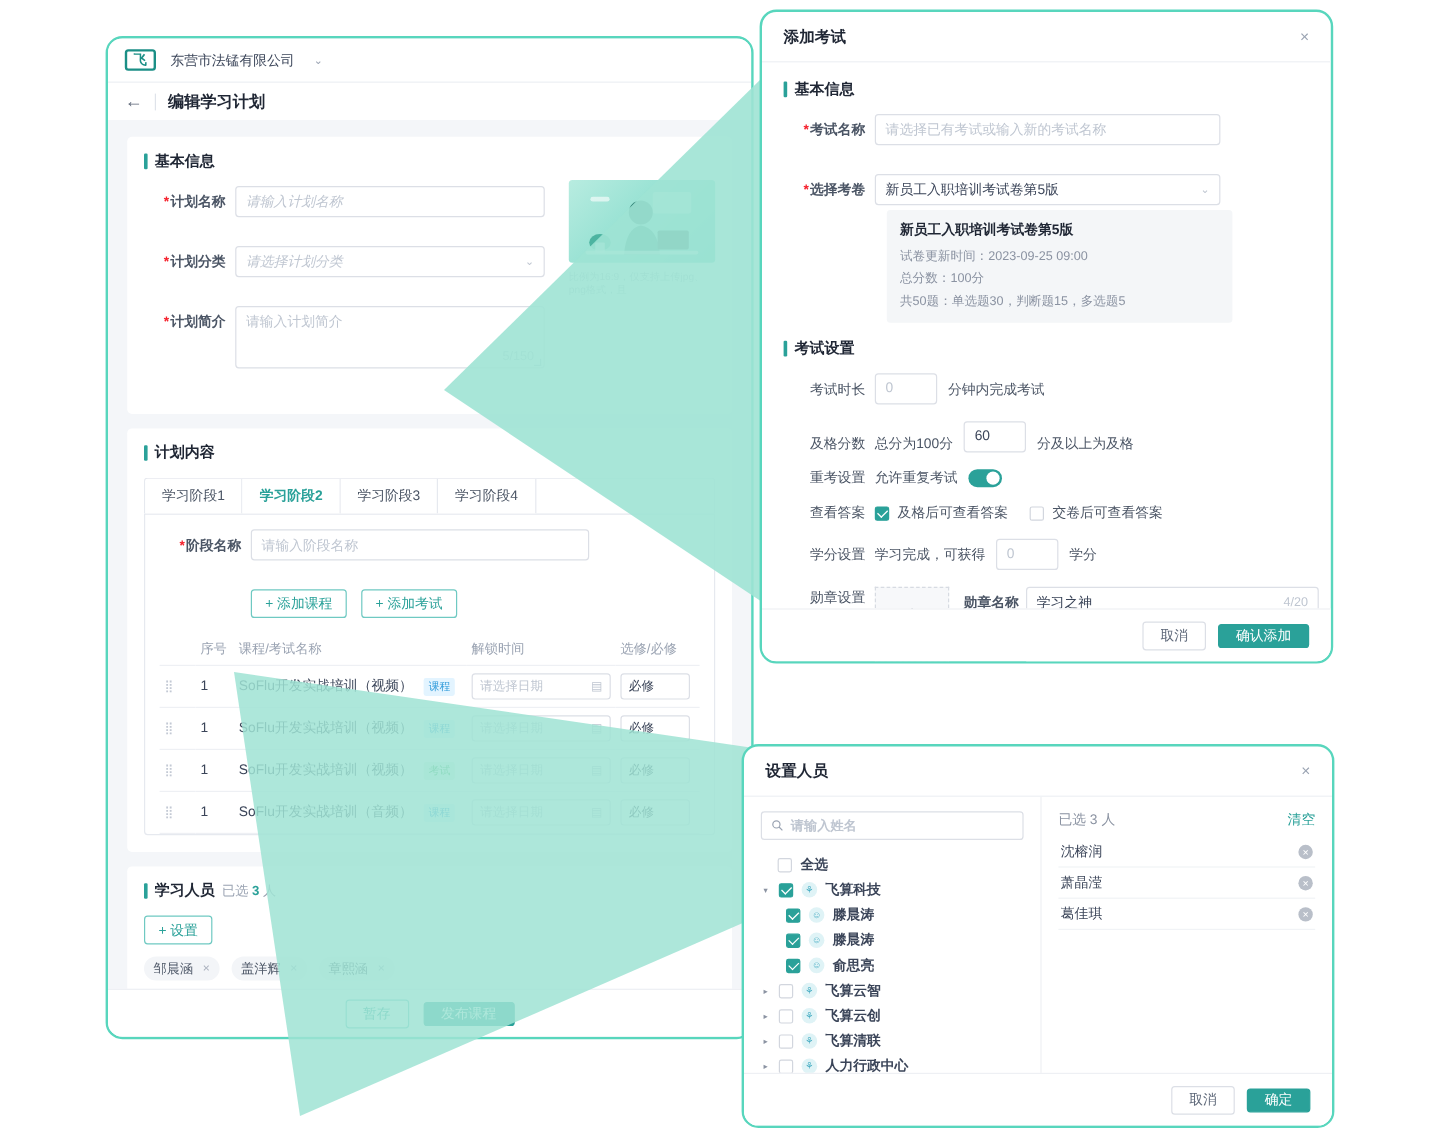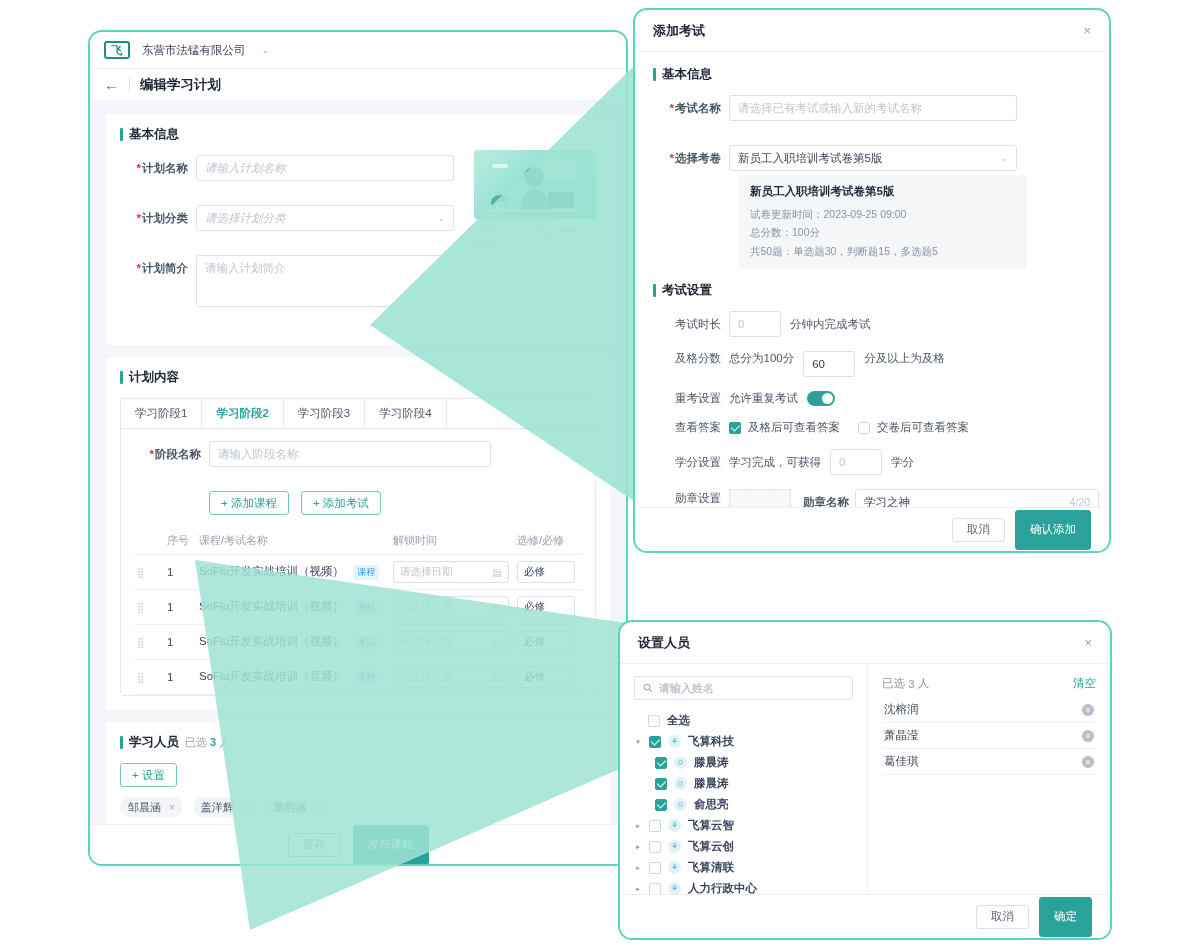--- a/index.html
+++ b/index.html
@@ -111,21 +111,21 @@
     display: inline-flex; align-items: center; gap: 4px; height: 24px;
     padding: 0 11px; border: 1px solid #6fc9c2; border-radius: 3px;
     color: #2aa199; font-size: 11.5px; background: #fff; cursor: pointer;
   }
   .btn-plain {
     display: inline-flex; align-items: center; justify-content: center; height: 24px;
     padding: 0 14px; border: 1px solid #dcdfe6; border-radius: 3px;
     color: #5d6778; font-size: 11.5px; background: #fff; cursor: pointer;
   }
   .btn-primary {
-    display: inline-flex; align-items: center; justify-content: center; height: 40px;
+    display: inline-flex; align-items: center; justify-content: center; height: 20px;
     padding: 0 14px; border: 1px solid #2aa199; border-radius: 3px;
     color: #fff; font-size: 11.5px; background: #2aa199; cursor: pointer;
   }
   .btn-row { display: flex; gap: 12px; margin-bottom: 12px; }
 
   
   table.ctable { width: 100%; border-collapse: collapse; }
   table.ctable th {
     text-align: left; font-weight: 400; font-size: 11px; color: #9aa3b2;
     padding: 6px 4px; border-bottom: 1px solid #eef0f4;
@@ -524,21 +524,21 @@
         <span class="sec-bar"></span>
         <span>考试设置</span>
       </div>
 
       <div class="frow" style="align-items:center;margin-bottom:14px">
         <div class="flabel normal" style="padding-top:0">考试时长</div>
         <div class="input num ph">0</div>
         <span style="font-size:11.5px;color:#4b5565;margin-left:9px">分钟内完成考试</span>
       </div>
 
-      <div class="frow" style="align-items:flex-start;margin-bottom:14px">
+      <div class="frow" style="align-items:flex-end;margin-bottom:14px">
         <div class="flabel normal" style="padding-top:0">及格分数</div>
         <span style="font-size:11.5px;color:#4b5565;margin-right:9px">总分为100分</span>
         <div class="input num">60</div>
         <span style="font-size:11.5px;color:#4b5565;margin-left:9px">分及以上为及格</span>
       </div>
 
       <div class="frow" style="align-items:center;margin-bottom:14px">
         <div class="flabel normal" style="padding-top:0">重考设置</div>
         <span style="font-size:11.5px;color:#4b5565;margin-right:9px">允许重复考试</span>
         <div class="switch"></div>

